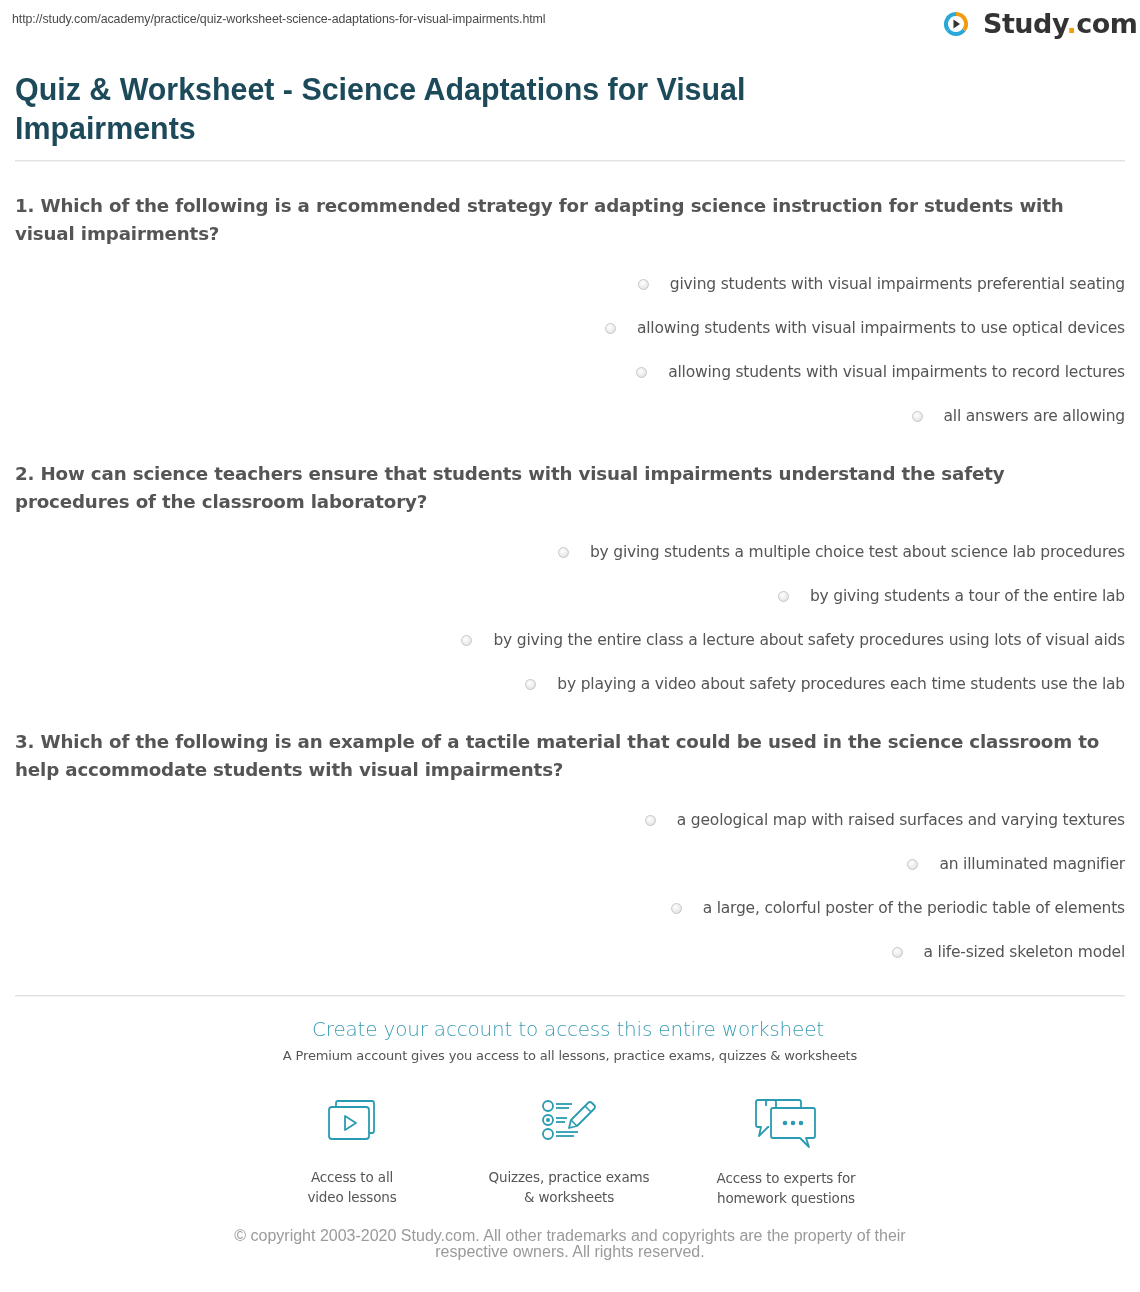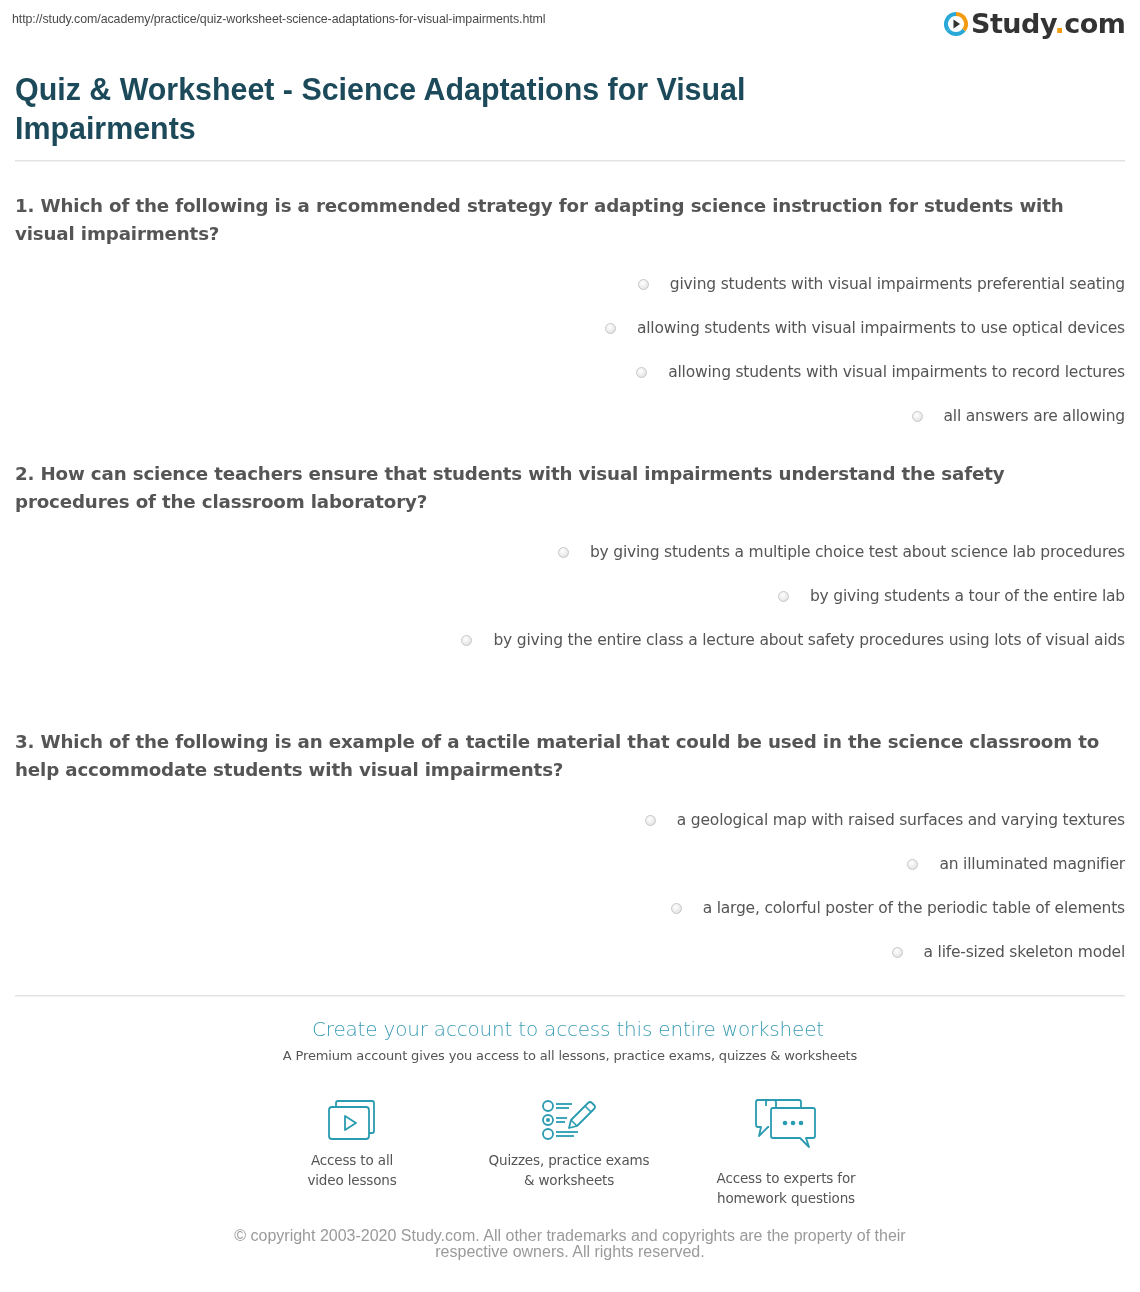--- a/index.html
+++ b/index.html
@@ -14,21 +14,21 @@
     }
     .url {
       position: absolute; left: 12px; top: 11px;
       font-family: "Liberation Sans Narrow", "Liberation Sans", sans-serif;
       font-size: 13.5px; color: #4a4a4a; letter-spacing: -0.1px;
       transform: scaleX(0.92); transform-origin: left top;
       white-space: nowrap;
     }
     .logo {
       position: absolute; left: 944px; top: 8px;
-      display: flex; align-items: center; gap: 3px;
+      display: flex; align-items: center; gap: 15px;
     }
     .logo svg { display: block; }
     .logo-text {
       font-family: "DejaVu Sans", sans-serif;
       font-size: 27px; font-weight: 600; color: #333333; letter-spacing: -0.5px;
       line-height: 32px;
     }
     .logo-dot { color: #f39c12; }
     .page-title {
       position: absolute; left: 15px; top: 70px; width: 800px;
@@ -74,21 +74,21 @@
     .cta-sub {
       position: absolute; left: 0; width: 1140px; top: 1048px; text-align: center;
       font-family: "DejaVu Sans", sans-serif; font-size: 13px; color: #555555;
       letter-spacing: -0.15px;
     }
     .feature {
       position: absolute; top: 1098px; width: 220px; text-align: center;
     }
     .feature svg { display: block; margin: 0 auto; }
     .feature-label {
-      margin-top: 8px;
+      margin-top: 25px;
       font-family: "DejaVu Sans", sans-serif; font-size: 13.5px; line-height: 20px;
       color: #555555; letter-spacing: -0.15px;
     }
     .footer {
       position: absolute; left: 215px; width: 710px; top: 1228px; text-align: center;
       font-family: "Liberation Sans", sans-serif; font-size: 16px; line-height: 16px;
       color: #9a9a9a;
     }
   </style>
 </head>
@@ -139,20 +139,24 @@
         <span class="radio"></span>
         <span class="a-text">by giving students a multiple choice test about science lab procedures</span>
       </li>
     <li class="answer">
         <span class="radio"></span>
         <span class="a-text">by giving students a tour of the entire lab</span>
       </li>
     <li class="answer">
         <span class="radio"></span>
         <span class="a-text">by giving the entire class a lecture about safety procedures using lots of visual aids</span>
+      </li>
+    <li class="answer">
+        <span class="radio"></span>
+        <span class="a-text">by playing a video about safety procedures each time students use the lab</span>
       </li>
   </ul>
 </div>
 
 <div class="question" style="top:728px;">
   <div class="q-text">3. Which of the following is an example of a tactile material that could be used in the science classroom to help accommodate students with visual impairments?</div>
   <ul class="answers">
     <li class="answer">
         <span class="radio"></span>
         <span class="a-text">a geological map with raised surfaces and varying textures</span>

